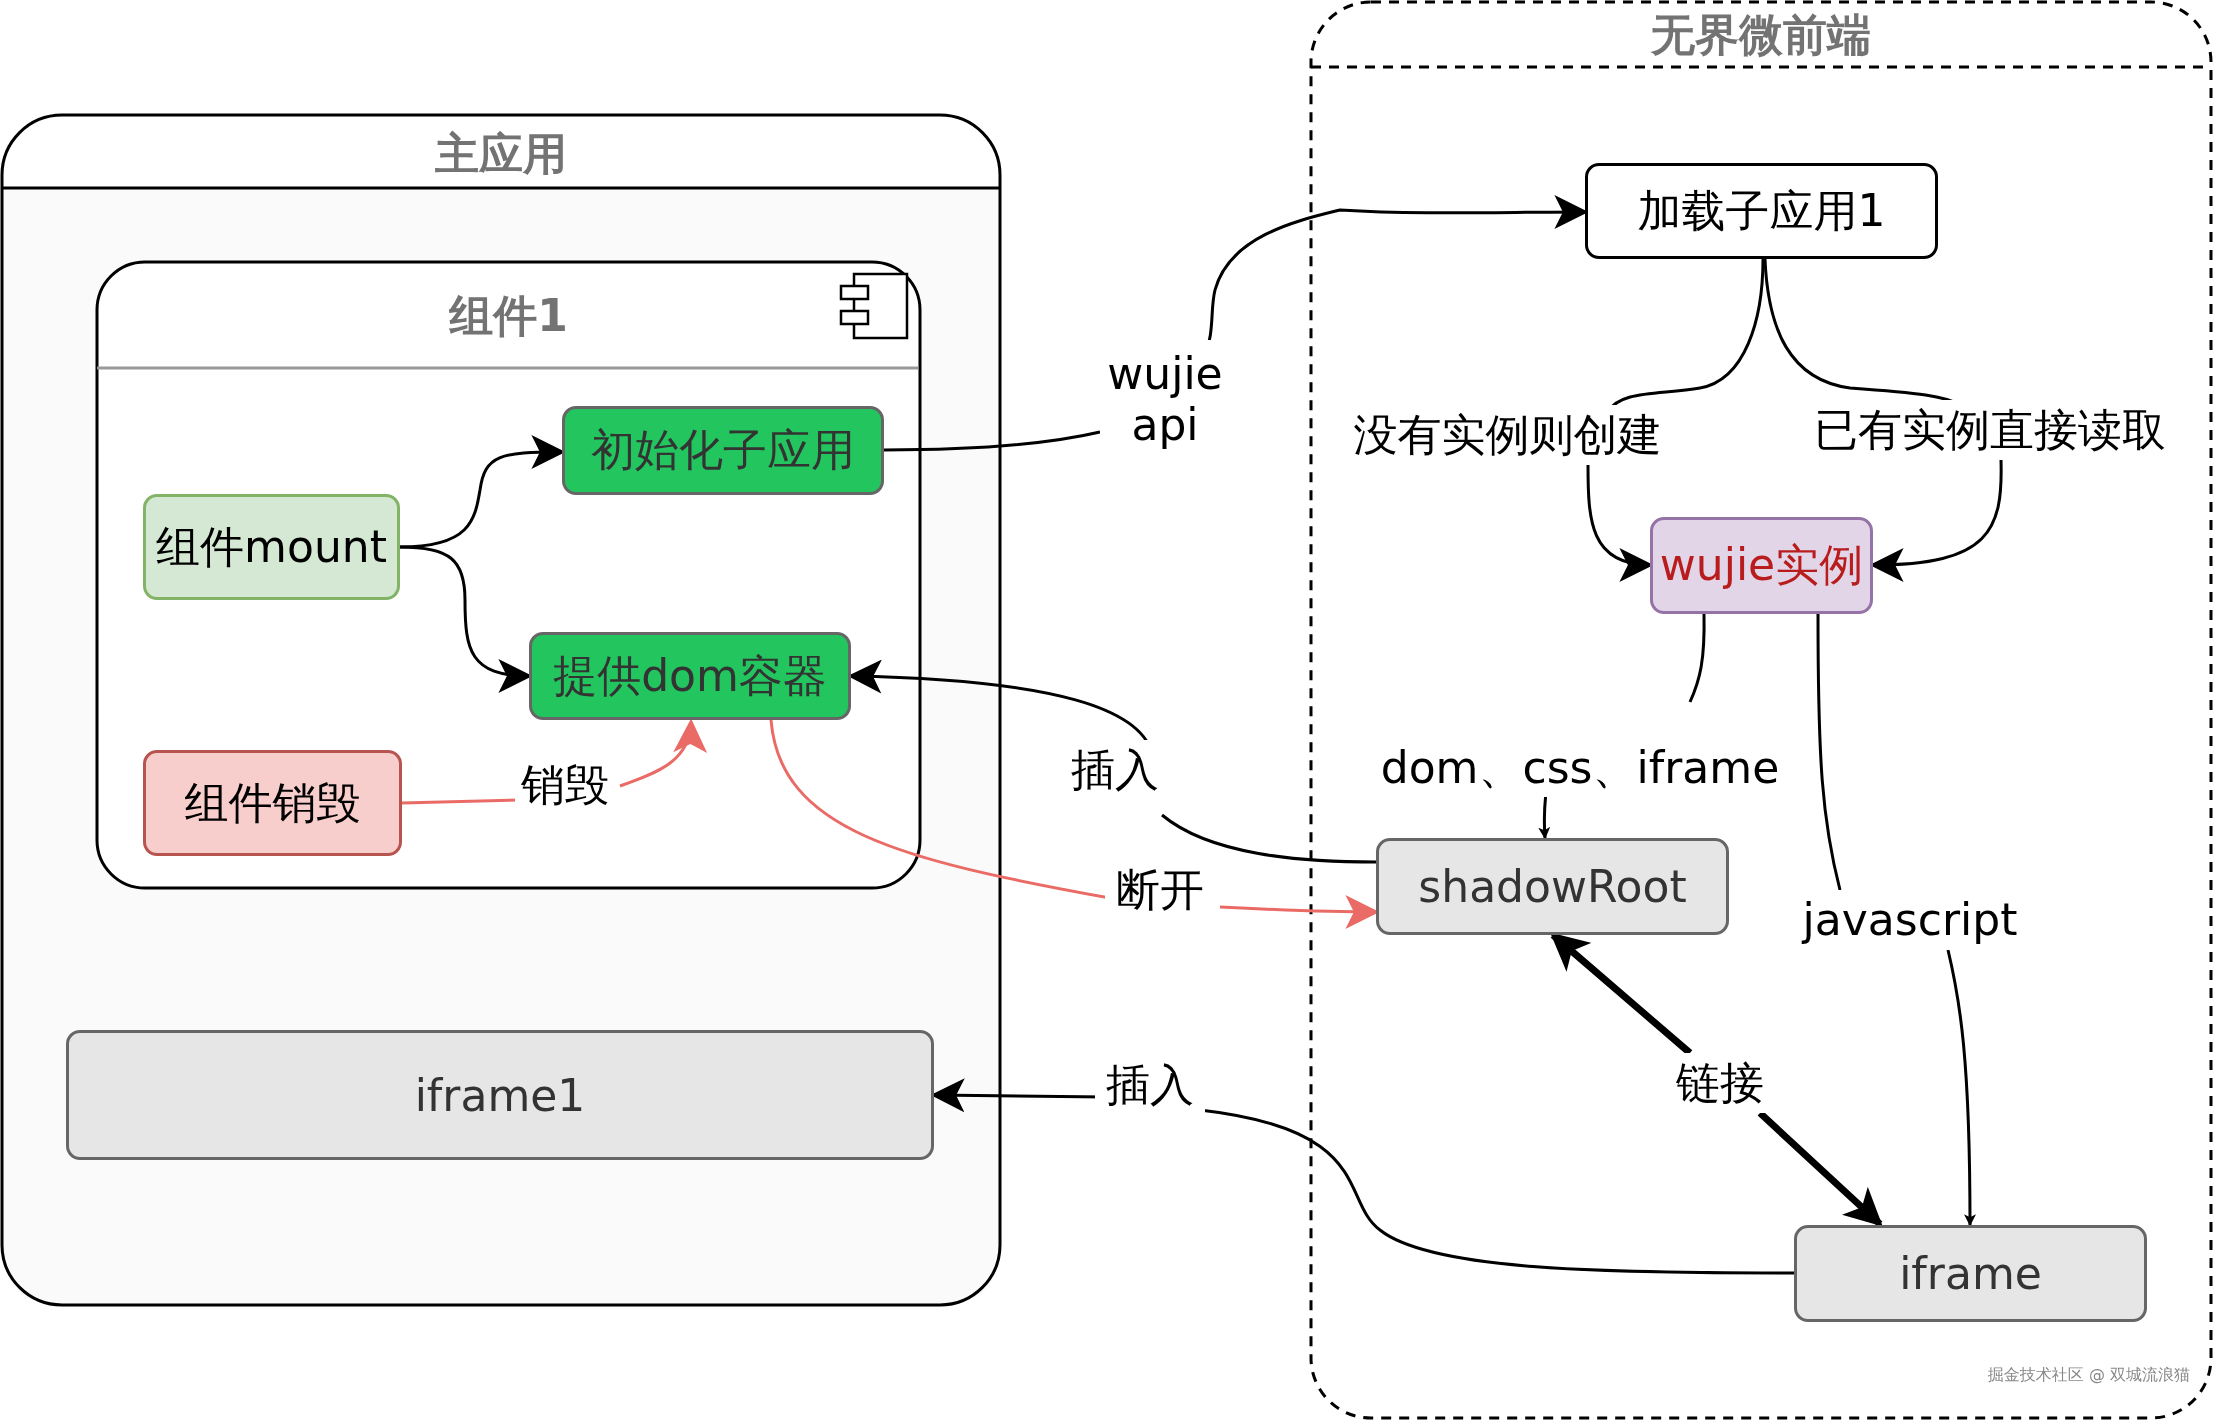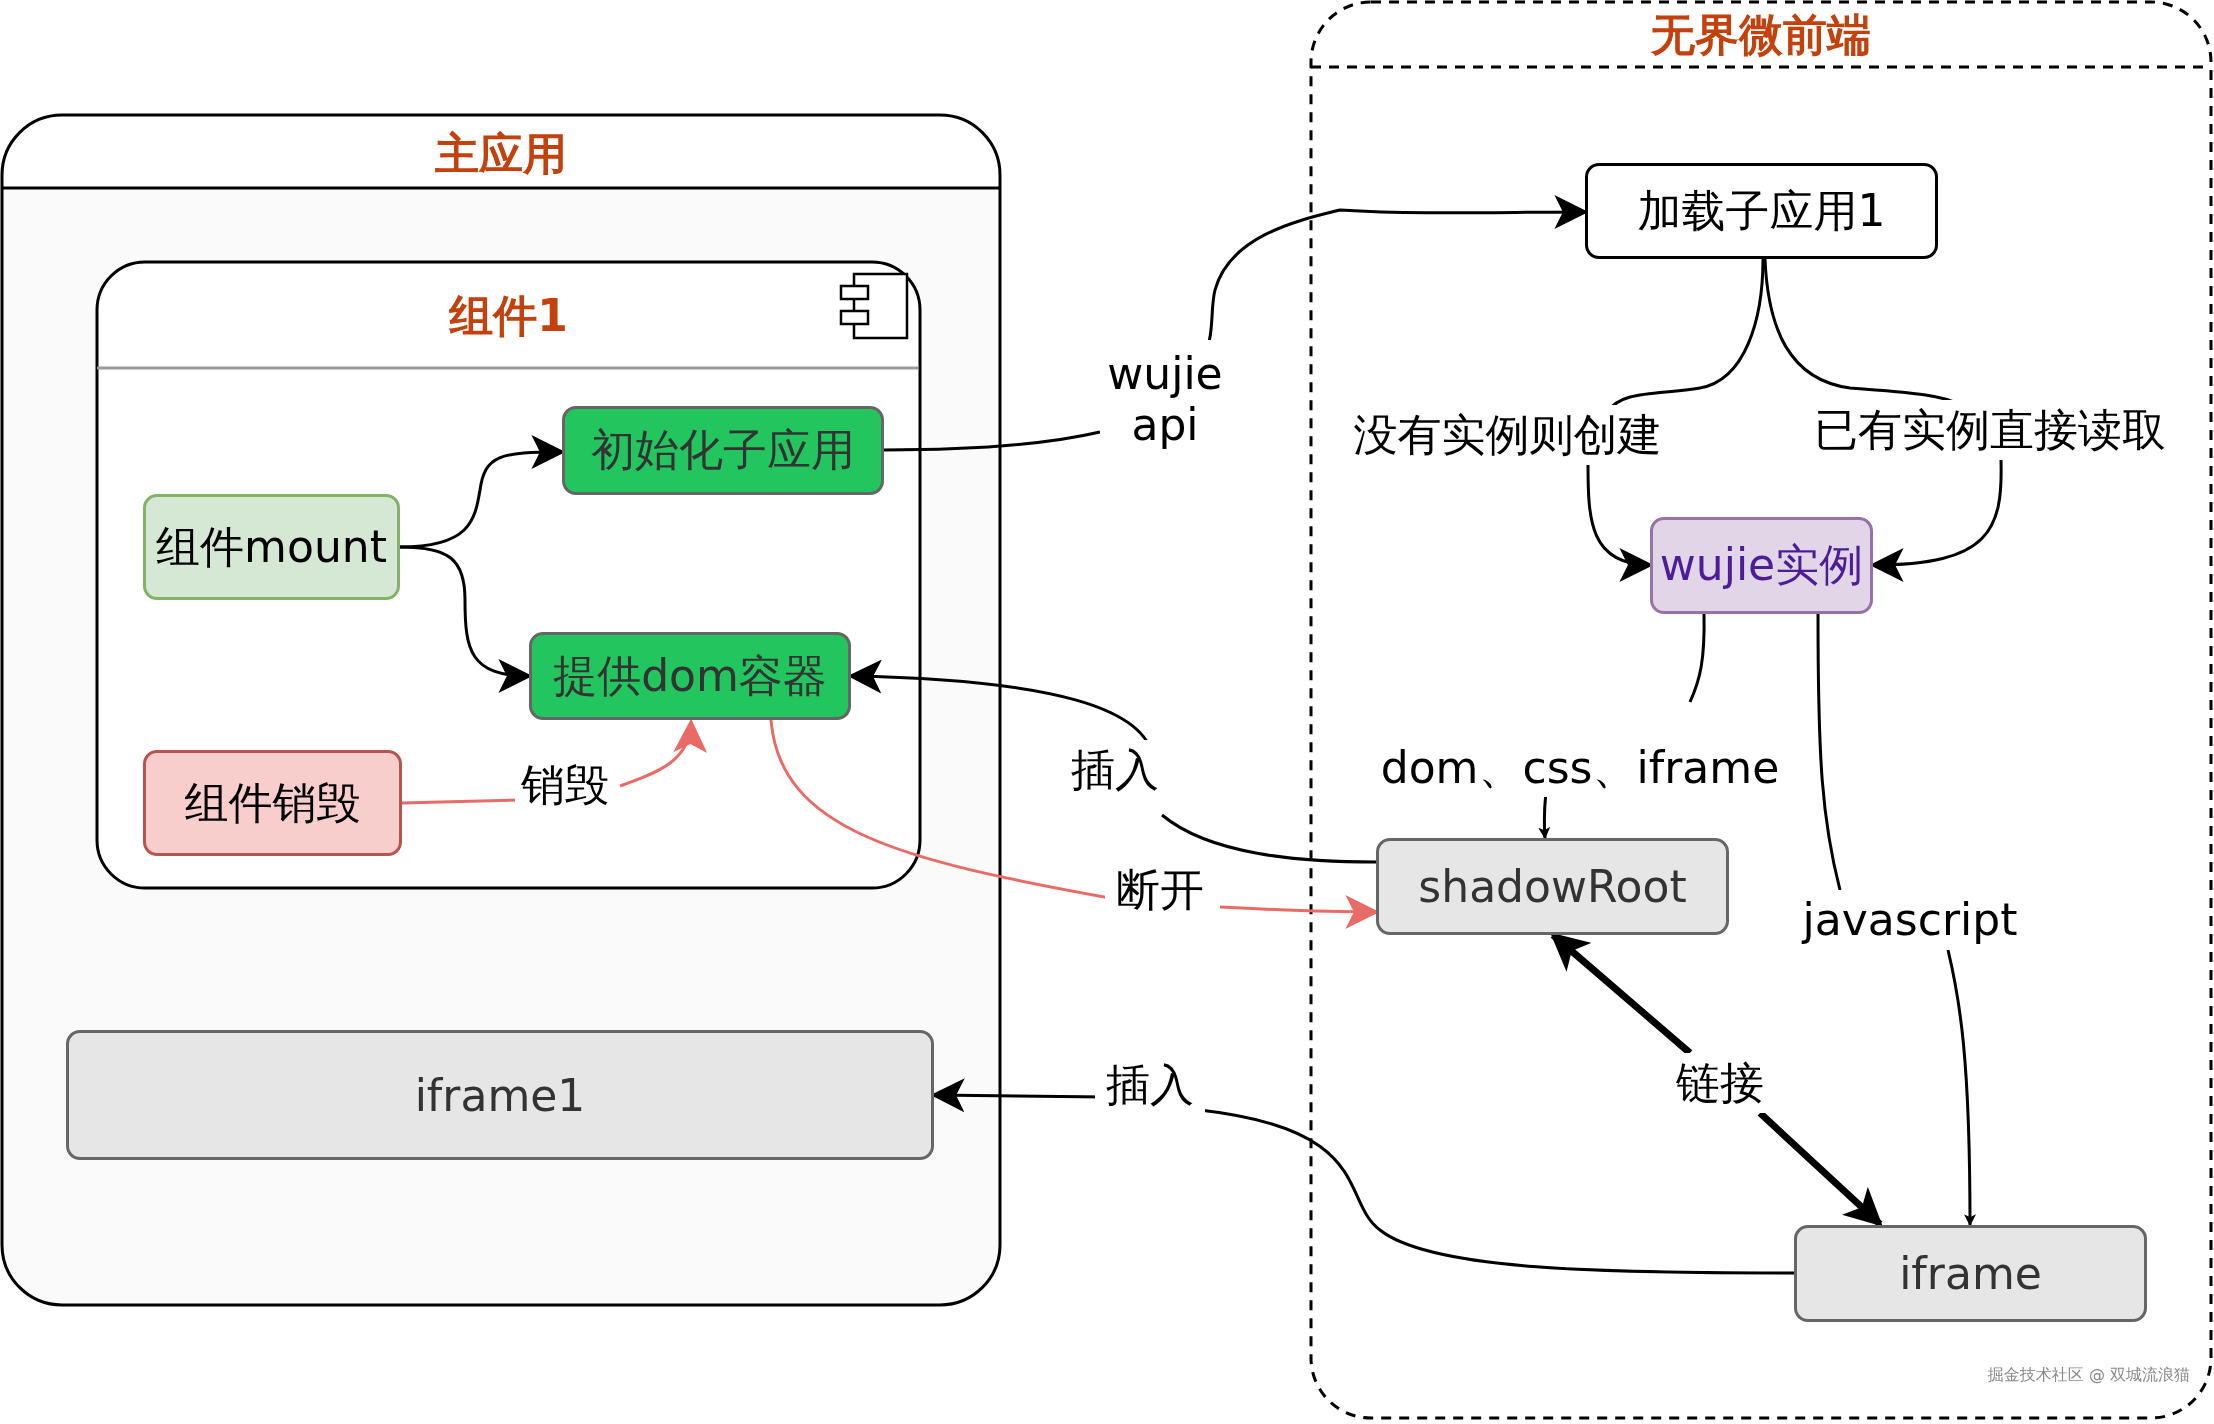--- a/index.html
+++ b/index.html
@@ -1,28 +1,28 @@
 <!DOCTYPE html>
 <html><head>
 <meta charset="utf-8">
 <style>
   html, body { margin: 0; padding: 0; background: #ffffff; }
   body { width: 2214px; height: 1424px; position: relative; overflow: hidden;
          font-family: "DejaVu Sans", "Liberation Sans", sans-serif; }
   svg#diagram { position: absolute; left: 0; top: 0; }
   .abs { position: absolute; display: flex; align-items: center; justify-content: center;
          white-space: nowrap; box-sizing: border-box; }
-  .container-title { font-weight: bold; font-size: 44px; color: #c2410c; }
+  .container-title { font-weight: bold; font-size: 44px; color: #737373; }
   .node { border-radius: 14px; font-size: 44px; color: #333; border: 3px solid #ef4444; }
   .node-white { background: #ffffff; border-color: #000; color: #000; }
   .node-gray { background: #22c55e; border-color: #666; }
   .node-dgray { background: #e6e6e6; border-color: #666; }
   .node-green { background: #d5e8d4; border-color: #82b366; color: #000; }
   .node-red { background: #f8cecc; border-color: #b85450; color: #000; }
-  .node-purple { background: #e1d5e7; border-color: #9673a6; color: #4c1d95; }
+  .node-purple { background: #e1d5e7; border-color: #9673a6; color: #b91c1c; }
   .label { font-size: 44px; color: #000; background: #ffffff; padding: 0 4px; line-height: 1.15; text-align: center; flex-direction: column; }
   .watermark { font-size: 16px; color: #888; text-shadow: 0 0 1px #fff; }
 </style>
 </head>
 <body>
 
 <svg id="diagram" width="2214" height="1424" viewBox="0 0 2214 1424">
   <defs>
     <marker id="arrow-black" viewBox="0 0 20 20" refX="18" refY="10" markerWidth="12" markerHeight="12" markerUnits="userSpaceOnUse" orient="auto">
       <path d="M0,0 L20,10 L0,20 L5,10 Z" fill="#000"></path>

